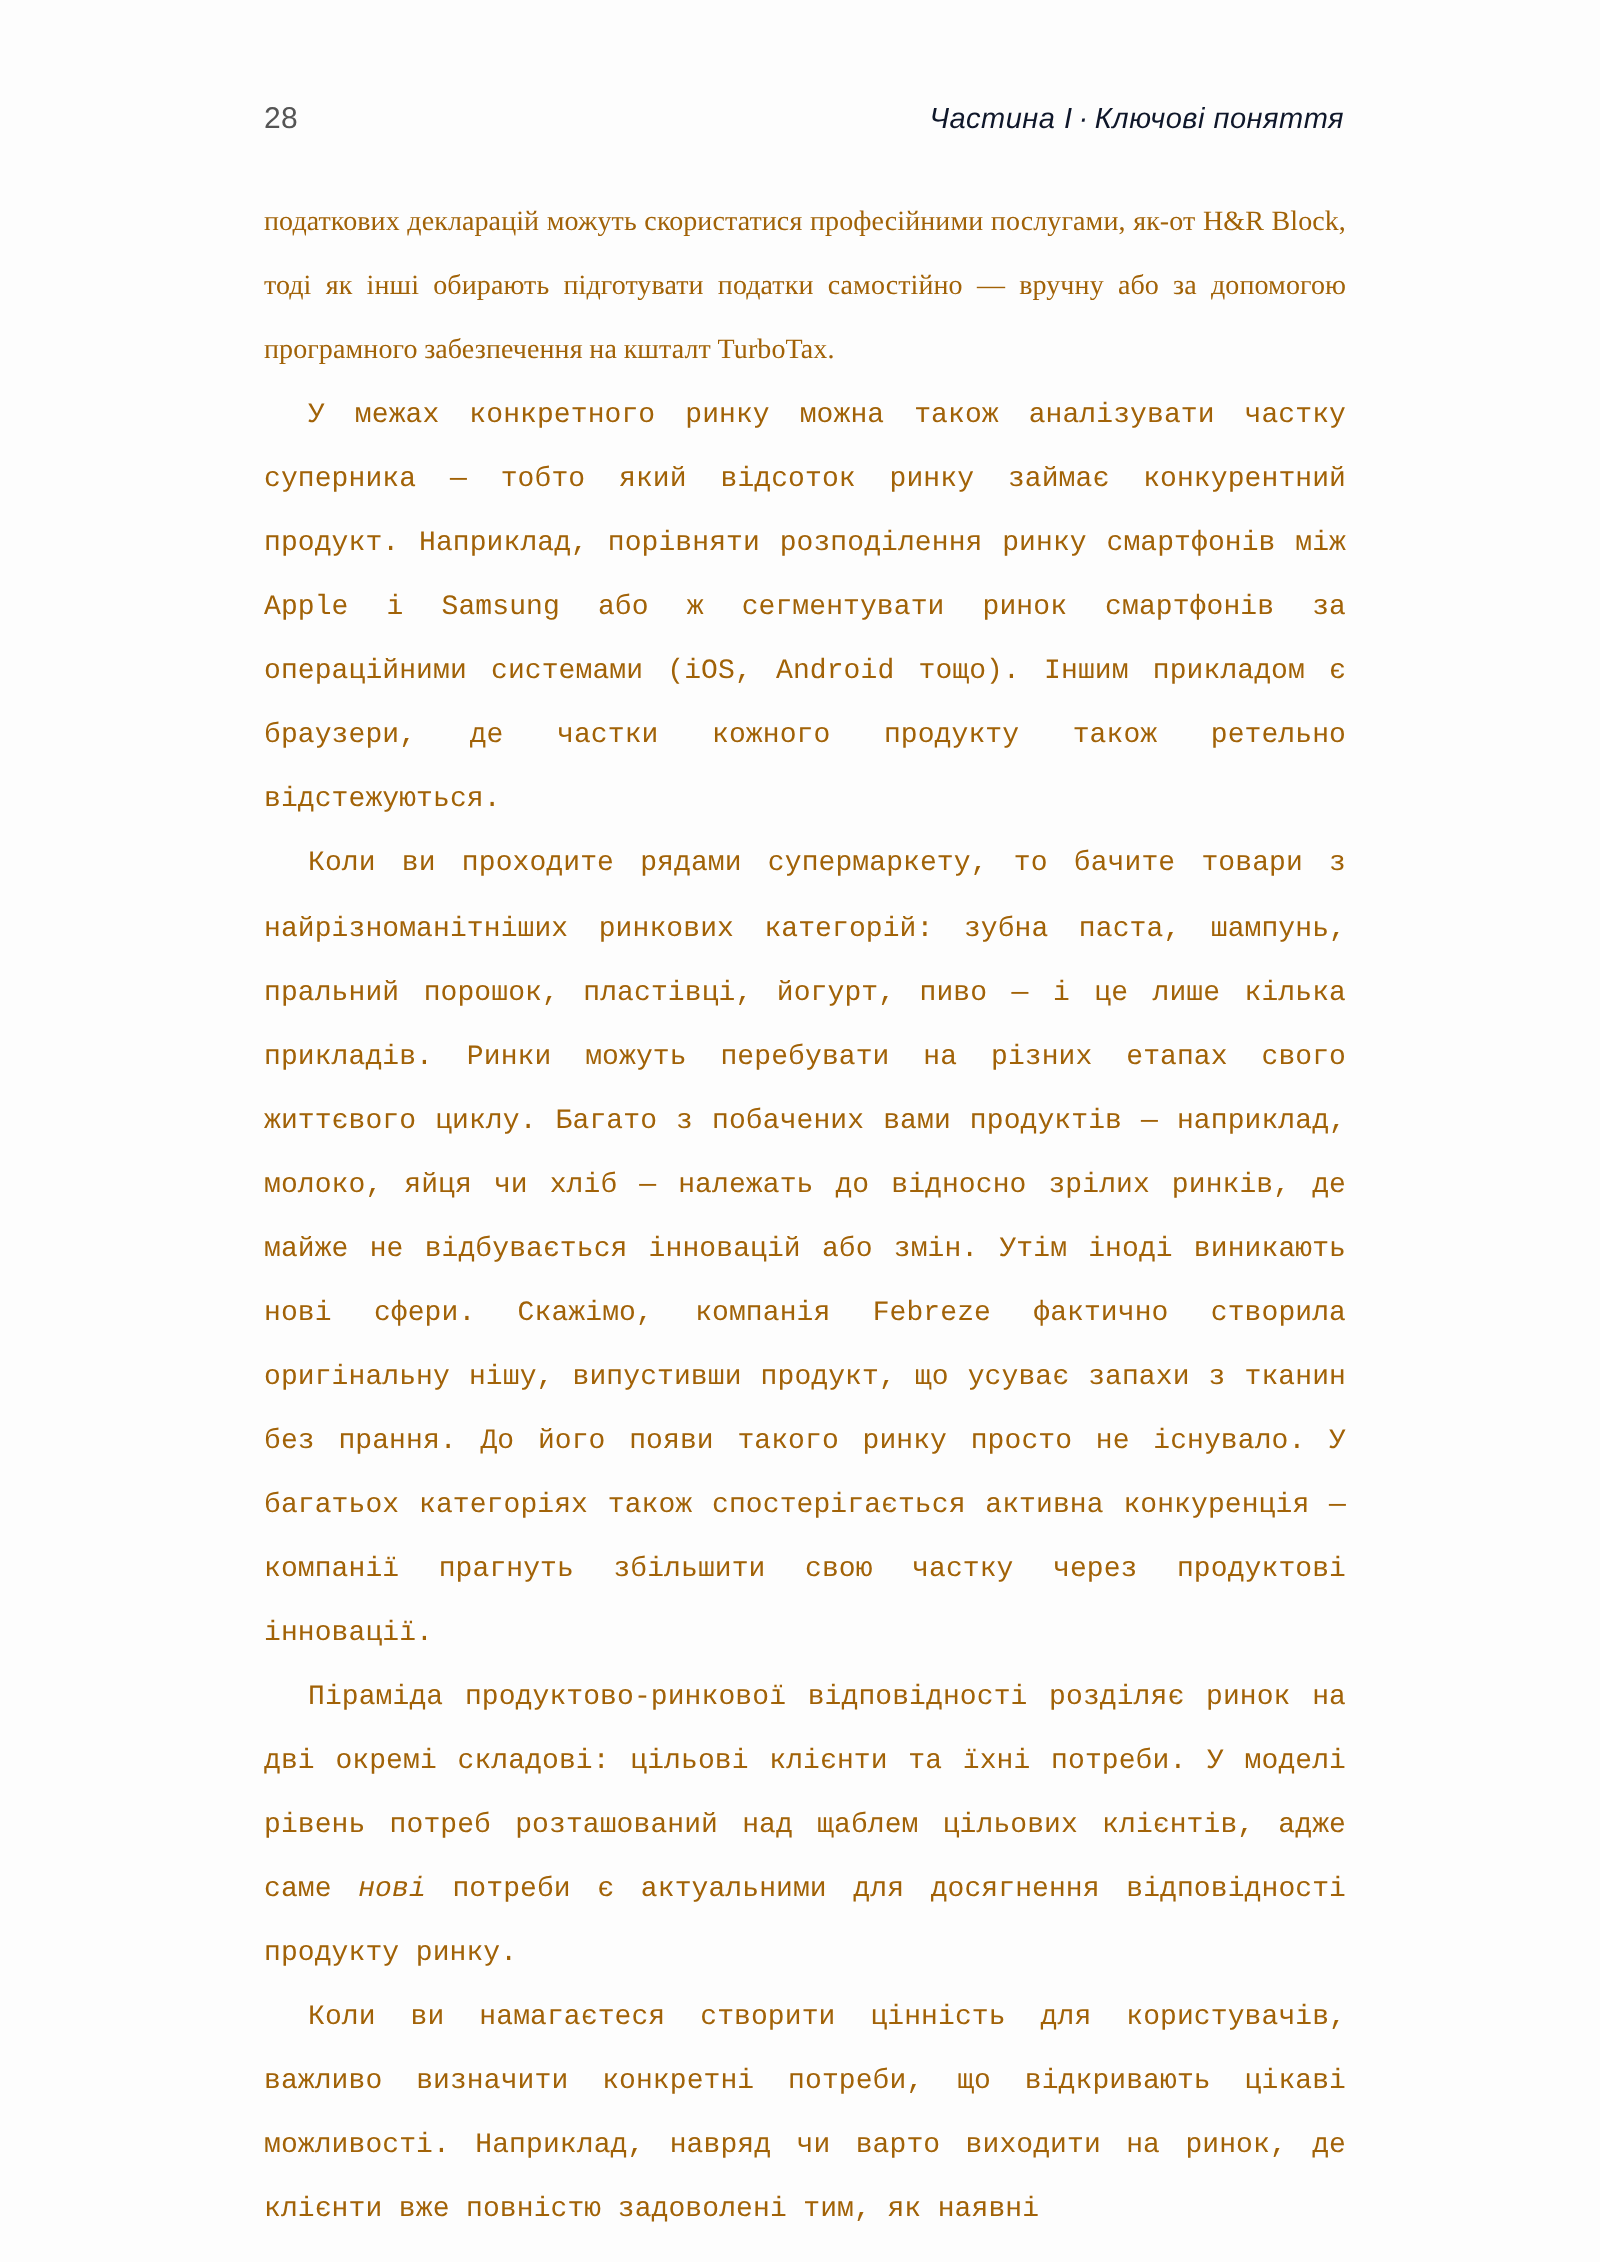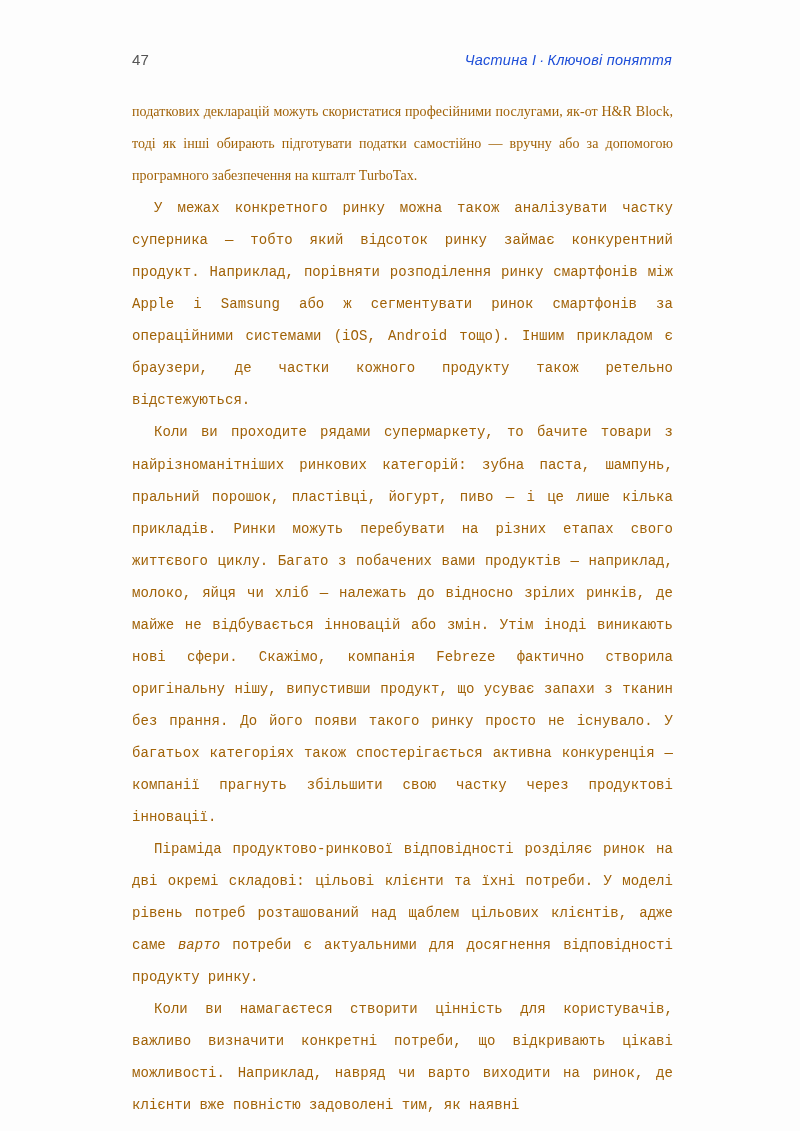--- a/index.html
+++ b/index.html
@@ -44,21 +44,21 @@
     color: #555555;
     letter-spacing: 0.2px;
     line-height: 1;
   }
 
   .head-title {
     font-family: "Liberation Sans", "DejaVu Sans", sans-serif;
     font-style: italic;
     font-size: 14.5px;
     font-weight: 400;
-    color: #1d4ed8;
+    color: #0f172a;
     letter-spacing: 0.25px;
     line-height: 1;
     white-space: nowrap;
     margin-left: 44px;
   }
 
   .head-sep {
     padding: 0 3px;
   }
 
@@ -96,31 +96,31 @@
   em.it {
     font-style: italic;
   }
 </style>
 </head>
 <body>
 
 <div class="page">
 
   <div class="running-head">
-    <span class="folio">47</span>
+    <span class="folio">28</span>
     <span class="head-title"><span>Частина I</span><span class="head-sep">·</span><span>Ключові поняття</span></span>
   </div>
 
   <div class="textblock">
 
     <p class="para">податкових декларацій можуть скористатися професійними послугами, як-от H&amp;R Block, тоді як інші обирають підготувати податки самостійно — вручну або за допомогою програмного забезпечення на кшталт TurboTax.</p>
 
     <p class="para">У межах конкретного ринку можна також аналізувати частку суперника — тобто який відсоток ринку займає конкурентний продукт. Наприклад, порівняти розподілення ринку смартфонів між Apple і Samsung або ж сегментувати ринок смартфонів за операційними системами (iOS, Android тощо). Іншим прикладом є браузери, де частки кожного продукту також ретельно відстежуються.</p>
 
     <p class="para">Коли ви проходите рядами супермаркету, то бачите товари з найрізноманітніших ринкових категорій: зубна паста, шампунь, пральний порошок, пластівці, йогурт, пиво — і це лише кілька прикладів. Ринки можуть перебувати на різних етапах свого життєвого циклу. Багато з побачених вами продуктів — наприклад, молоко, яйця чи хліб — належать до відносно зрілих ринків, де майже не відбувається інновацій або змін. Утім іноді виникають нові сфери. Скажімо, компанія Febreze фактично створила оригінальну нішу, випустивши продукт, що усуває запахи з тканин без прання. До його появи такого ринку просто не існувало. У багатьох категоріях також спостерігається активна конкуренція — компанії прагнуть збільшити свою частку через продуктові інновації.</p>
 
-    <p class="para"><span>Піраміда продуктово-ринкової відповідності розділяє ринок на дві окремі складові: цільові клієнти та їхні потреби. У моделі рівень потреб розташований над щаблем цільових клієнтів, адже саме </span><em class="it">варто</em><span> потреби є актуальними для досягнення відповідності продукту ринку.</span></p>
+    <p class="para"><span>Піраміда продуктово-ринкової відповідності розділяє ринок на дві окремі складові: цільові клієнти та їхні потреби. У моделі рівень потреб розташований над щаблем цільових клієнтів, адже саме </span><em class="it">нові</em><span> потреби є актуальними для досягнення відповідності продукту ринку.</span></p>
 
     <p class="para">Коли ви намагаєтеся створити цінність для користувачів, важливо визначити конкретні потреби, що відкривають цікаві можливості. Наприклад, навряд чи варто виходити на ринок, де клієнти вже повністю задоволені тим, як наявні</p>
 
   </div>
 
 </div>
 
 </body></html>

